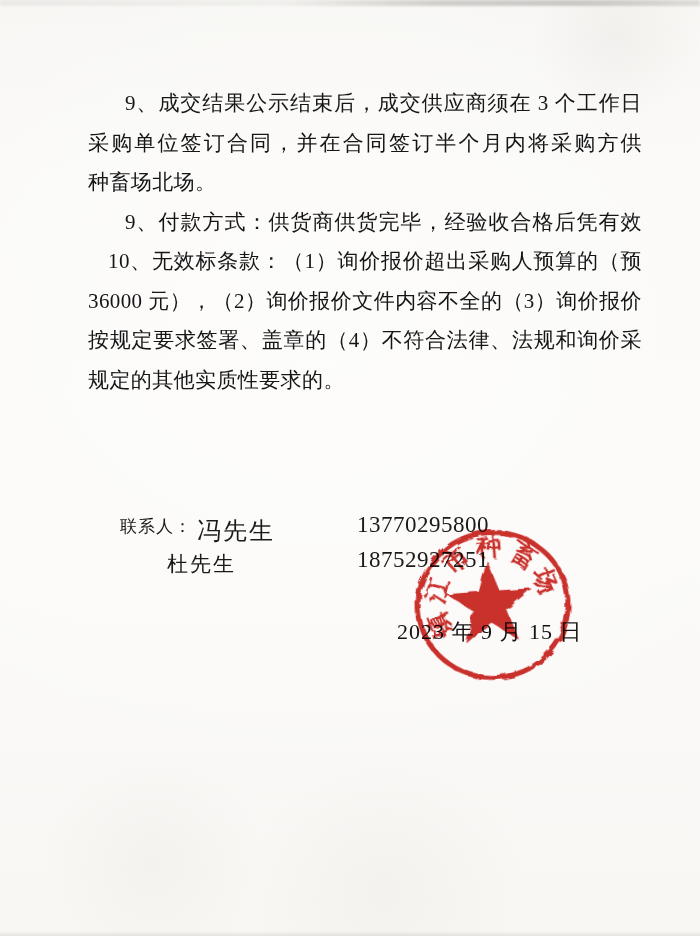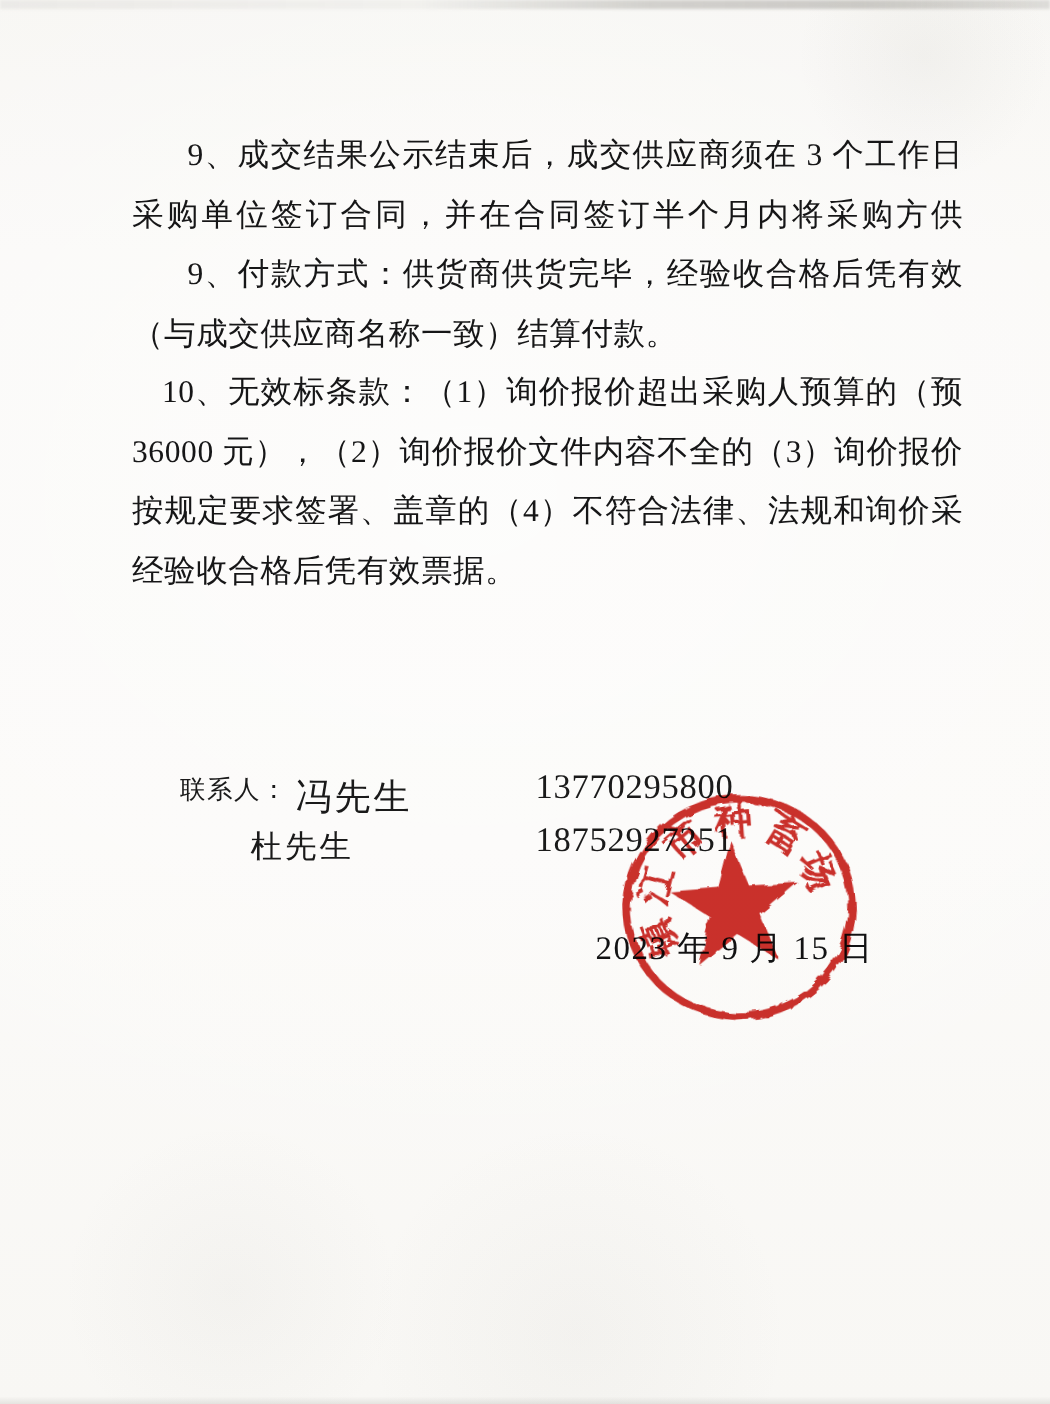--- a/index.html
+++ b/index.html
@@ -89,30 +89,30 @@
 <div class="page">
 
   <div class="scan-texture"></div>
   <div class="scan-top"></div>
   <div class="scan-bottom"></div>
 
   <div class="doc-body">
     <div>
       <div class="line fill indent-2">9、成交结果公示结束后，成交供应商须在 3 个工作日内与</div>
       <div class="line fill">采购单位签订合同，并在合同签订半个月内将采购方供货，送至</div>
+      <div class="line">种畜场北场。</div>
     </div>
     <div>
       <div class="line fill indent-2">9、付款方式：供货商供货完毕，经验收合格后凭有效票据</div>
-      <div class="line">（与成交供应商名称一致）结算付款。</div>
     </div>
     <div>
       <div class="line fill indent-1">10、无效标条款：（1）询价报价超出采购人预算的（预算为</div>
       <div class="line fill">36000 元），（2）询价报价文件内容不全的（3）询价报价文件未</div>
       <div class="line fill">按规定要求签署、盖章的（4）不符合法律、法规和询价采购中</div>
-      <div class="line">经验收合格后凭有效票据。</div>
+      <div class="line">规定的其他实质性要求的。</div>
     </div>
   </div>
 
   <span class="contact-label">联系人：</span>
   <span class="contact-name-1">冯先生</span>
   <span class="contact-phone-1">13770295800</span>
   <span class="contact-name-2">杜先生</span>
   <span class="contact-phone-2">18752927251</span>
 
   <div class="doc-date">2023 年 9 月 15 日</div>

